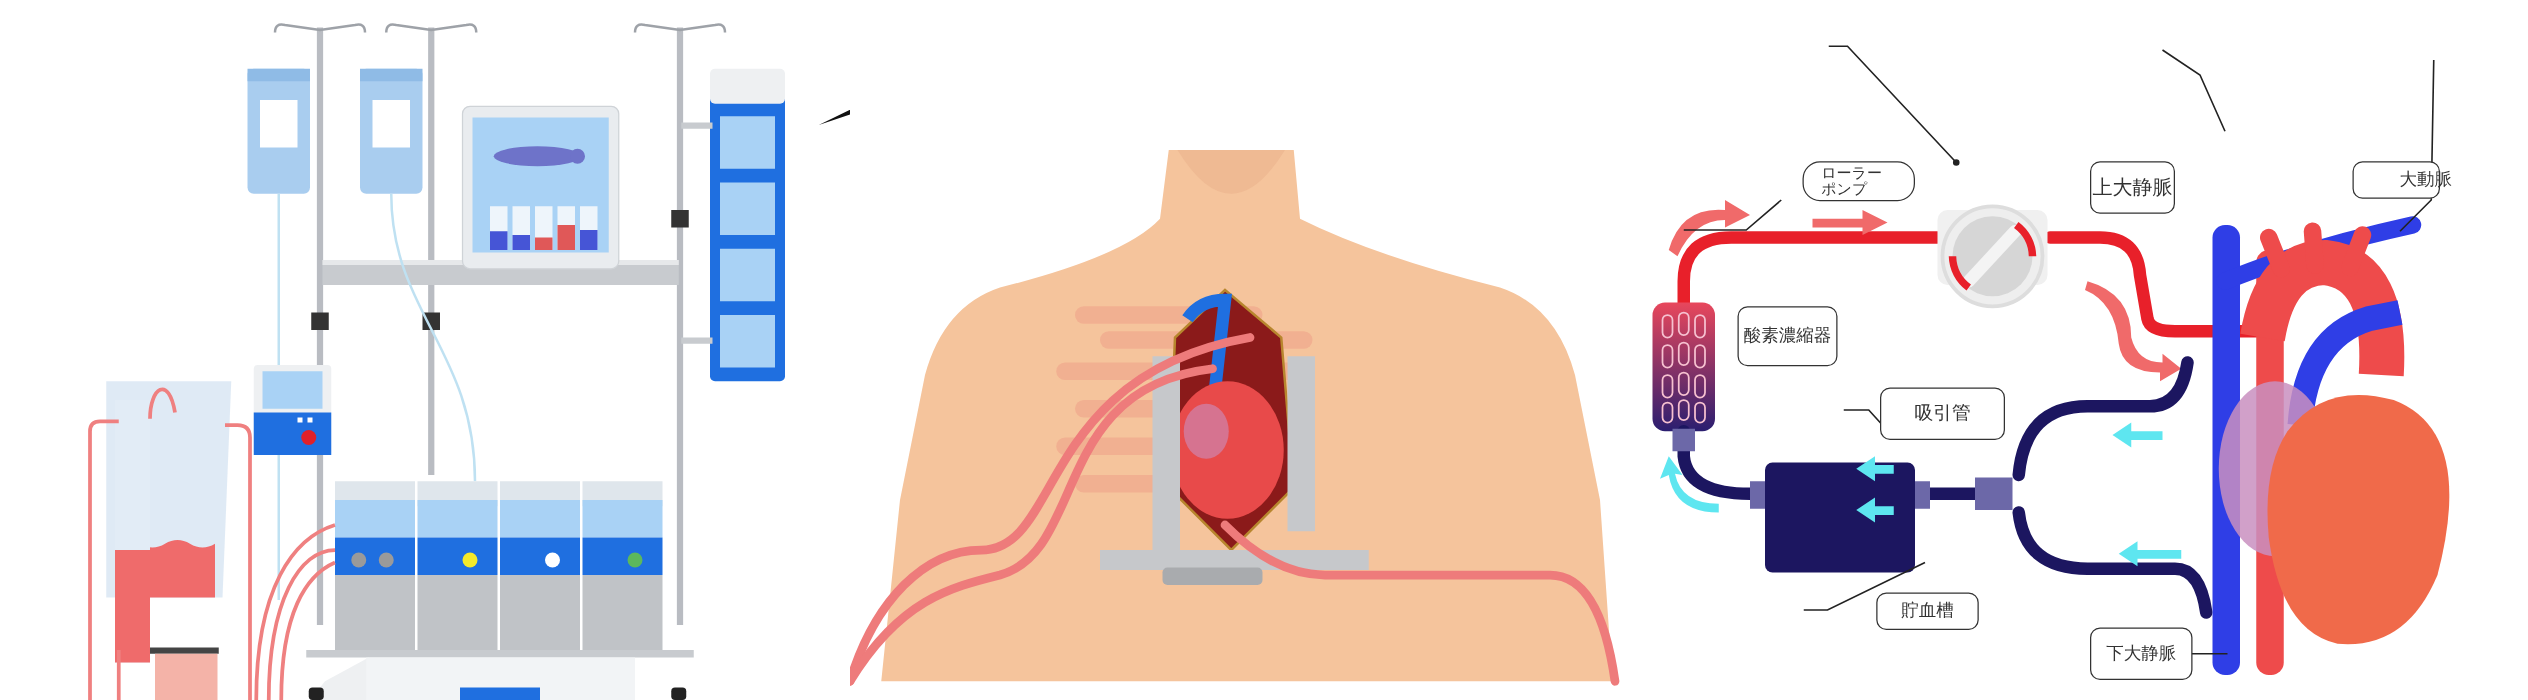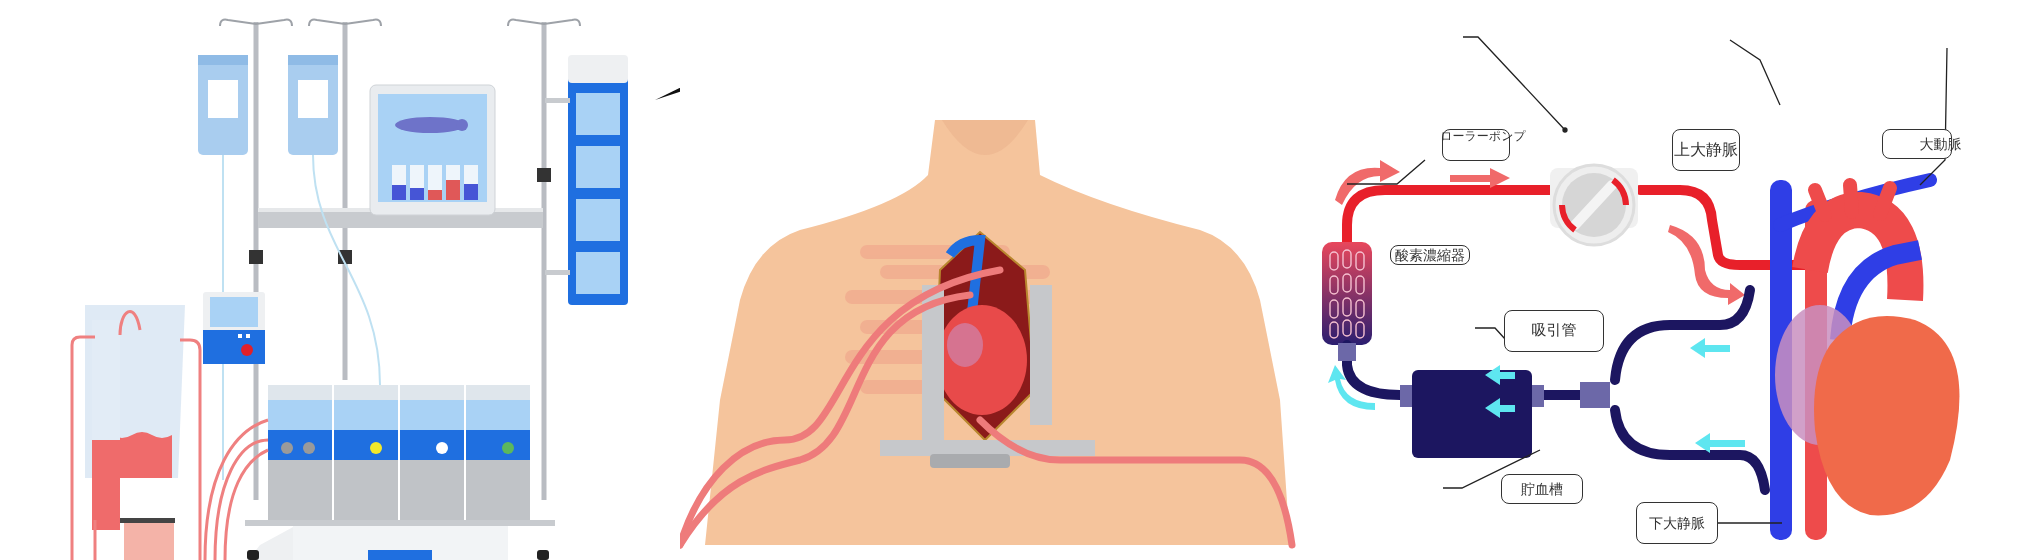--- a/index.html
+++ b/index.html
@@ -267,35 +267,35 @@
       <circle cx="265" cy="130" r="2" fill="#222"></circle>
       <path d="M125 160 L97 184 L47 184"></path>
       <path d="M175 328 L195 328 L215 350"></path>
       <path d="M143 488 L162 488 L240 450"></path>
       <path d="M430 40 L460 60 L480 105"></path>
       <path d="M647 48 L645 160 L620 185"></path>
       <path d="M373 523 L482 523"></path>
     </g>
   </svg>
 
-  <div class="lbl" style="left:142px; top:129px; width:68px; height:32px; font-size:12px; flex-direction:row; align-items:flex-start; padding-left:14px;">
+  <div class="lbl" style="left:142px; top:129px; width:90px; height:32px; font-size:12px; flex-direction:column; align-items:flex-start; padding-left:14px;border-radius:14px;">
     <span>ローラー</span>
     <span>ポンプ</span>
   </div>
   <div class="lbl" style="left:372px; top:129px; width:68px; height:42px; font-size:16px;">
     <span>上大静脈</span>
   </div>
   <div class="lbl" style="left:582px; top:129px; width:70px; height:30px; font-size:14px;padding-left:47px;">
     <span>大動脈</span>
   </div>
-  <div class="lbl" style="left:90px; top:245px; width:80px; height:20px; font-size:14px;">
+  <div class="lbl" style="left:90px; top:245px; width:80px; height:48px; font-size:14px;">
     <span>酸素濃縮器</span>
   </div>
   <div class="lbl" style="left:204px; top:310px; width:100px; height:42px; font-size:15px;">
     <span>吸引管</span>
   </div>
   <div class="lbl" style="left:201px; top:474px; width:82px; height:30px; font-size:14px;text-align:right;">
     <span>貯血槽</span>
   </div>
-  <div class="lbl" style="left:336px; top:502px; width:82px; height:42px; font-size:14px;">
+  <div class="lbl" style="left:372px; top:502px; width:82px; height:42px; font-size:14px;">
     <span>下大静脈</span>
   </div>
 </div>
 
 </body></html>

